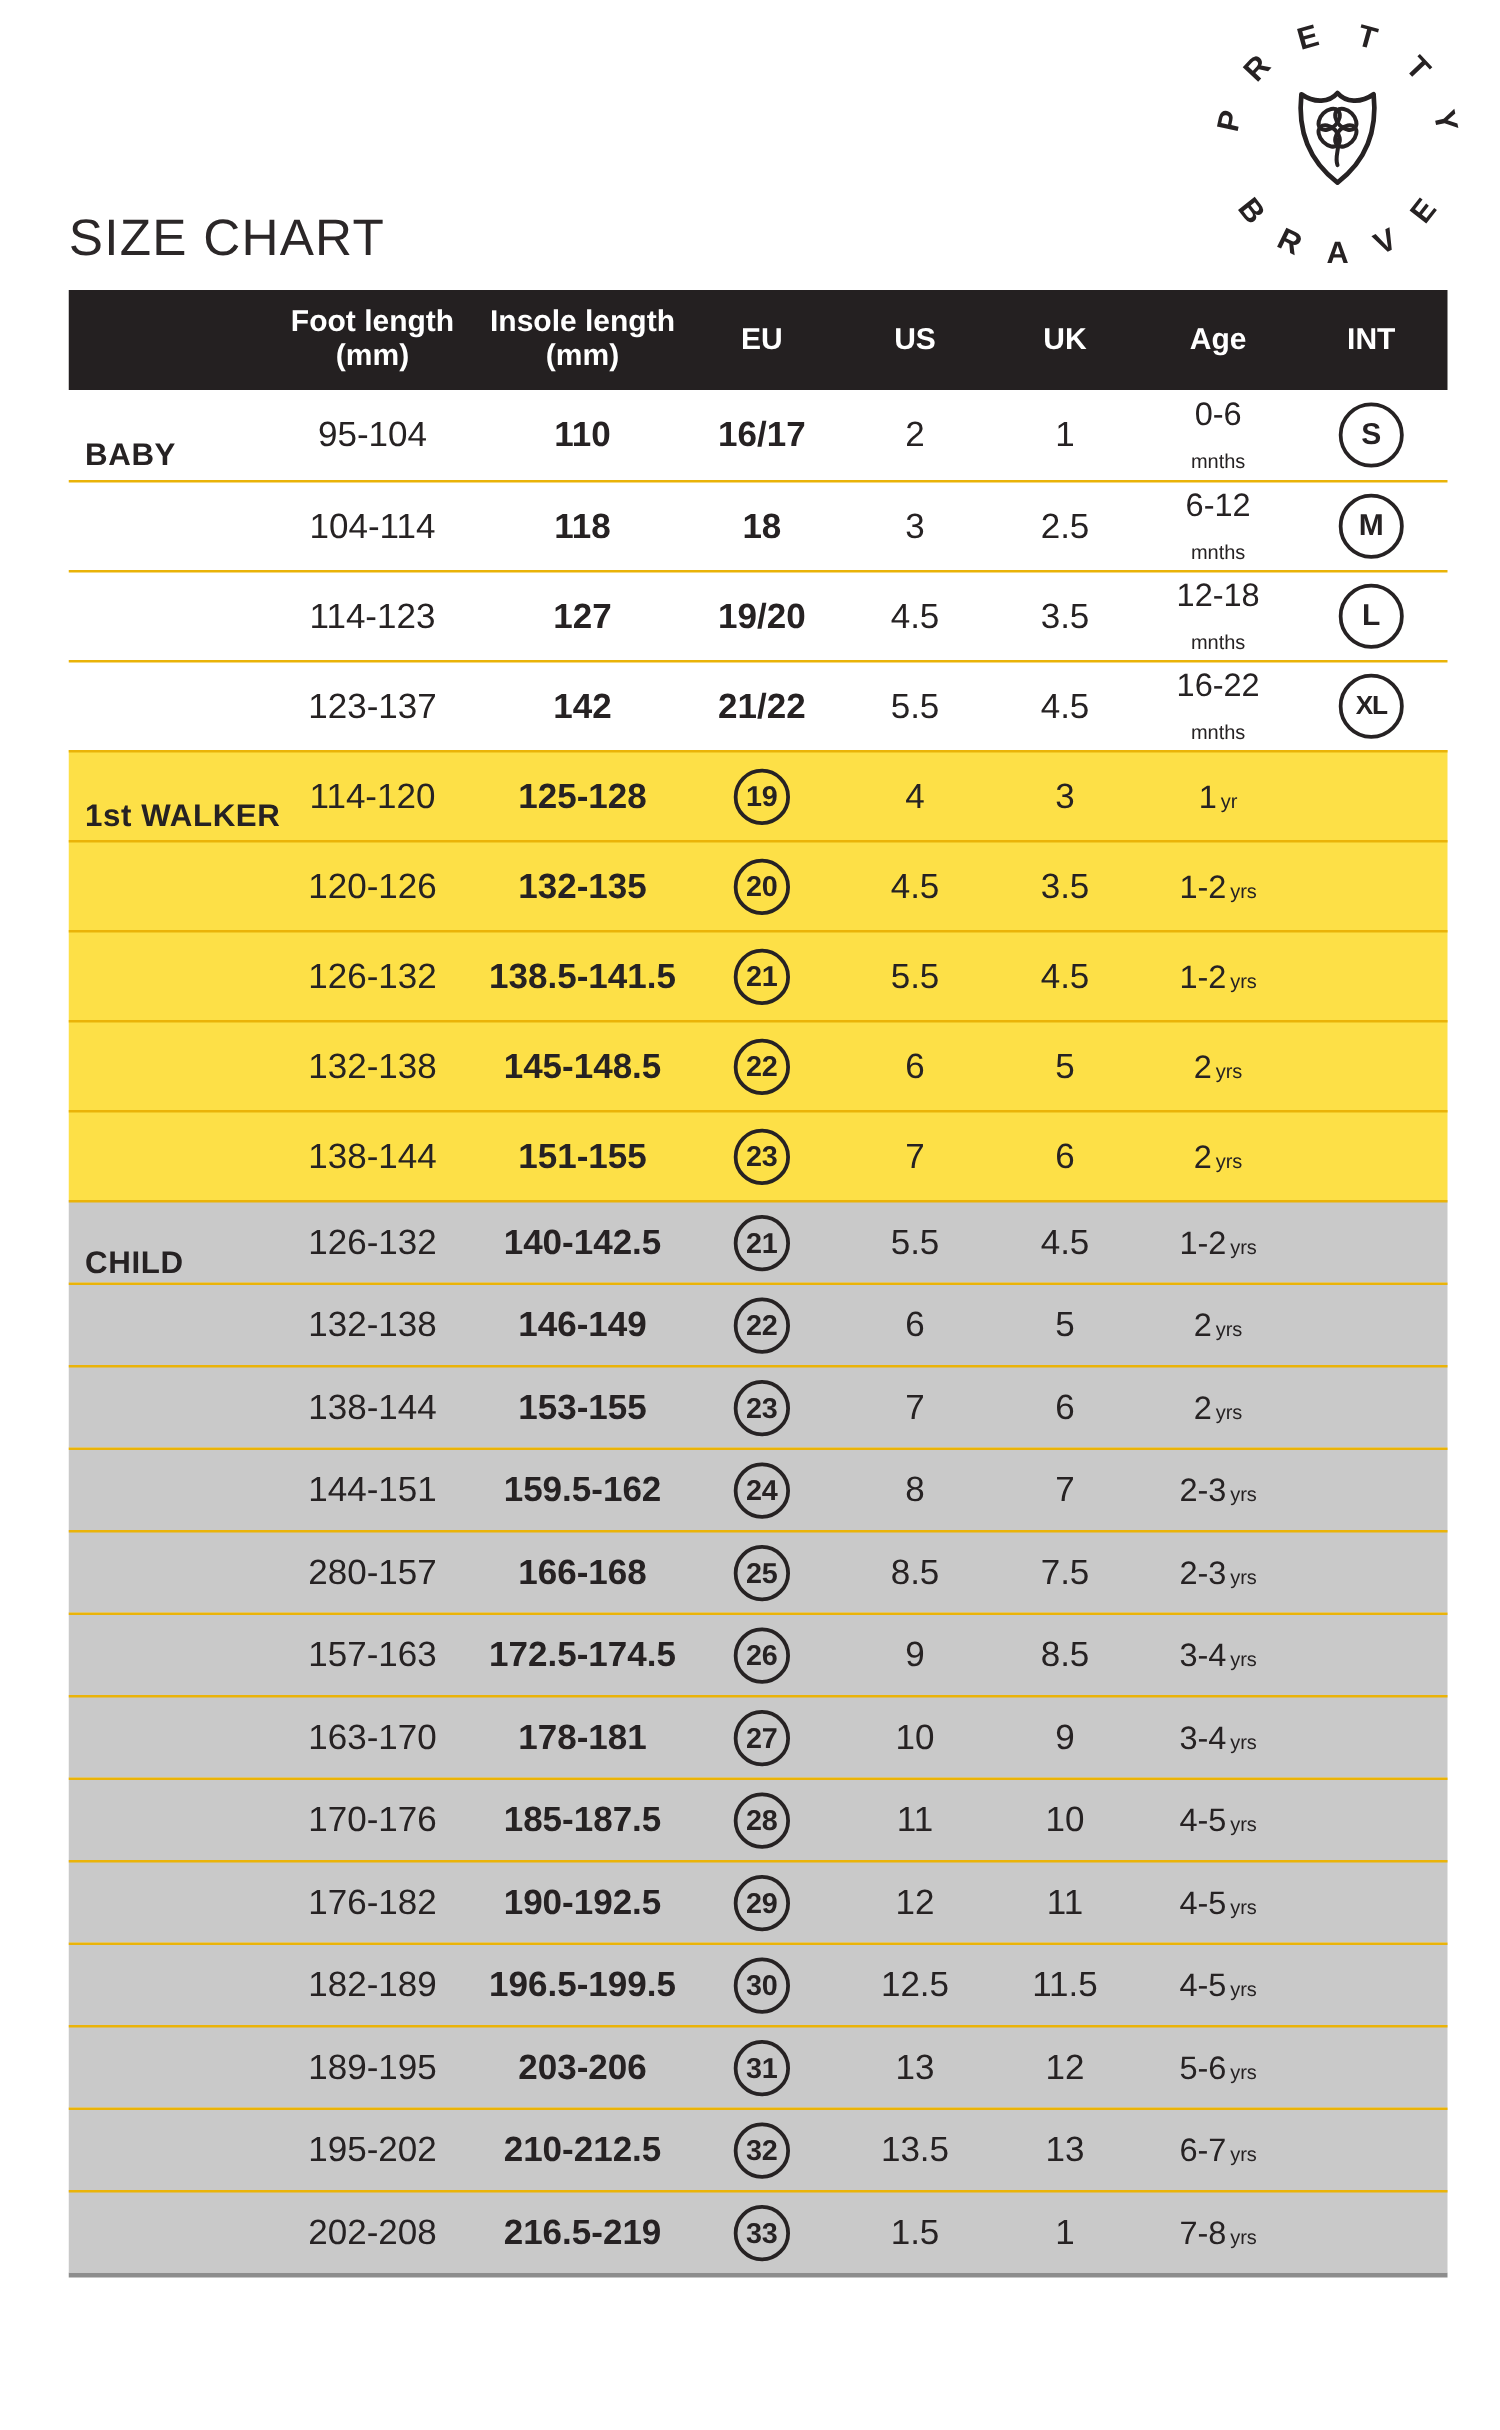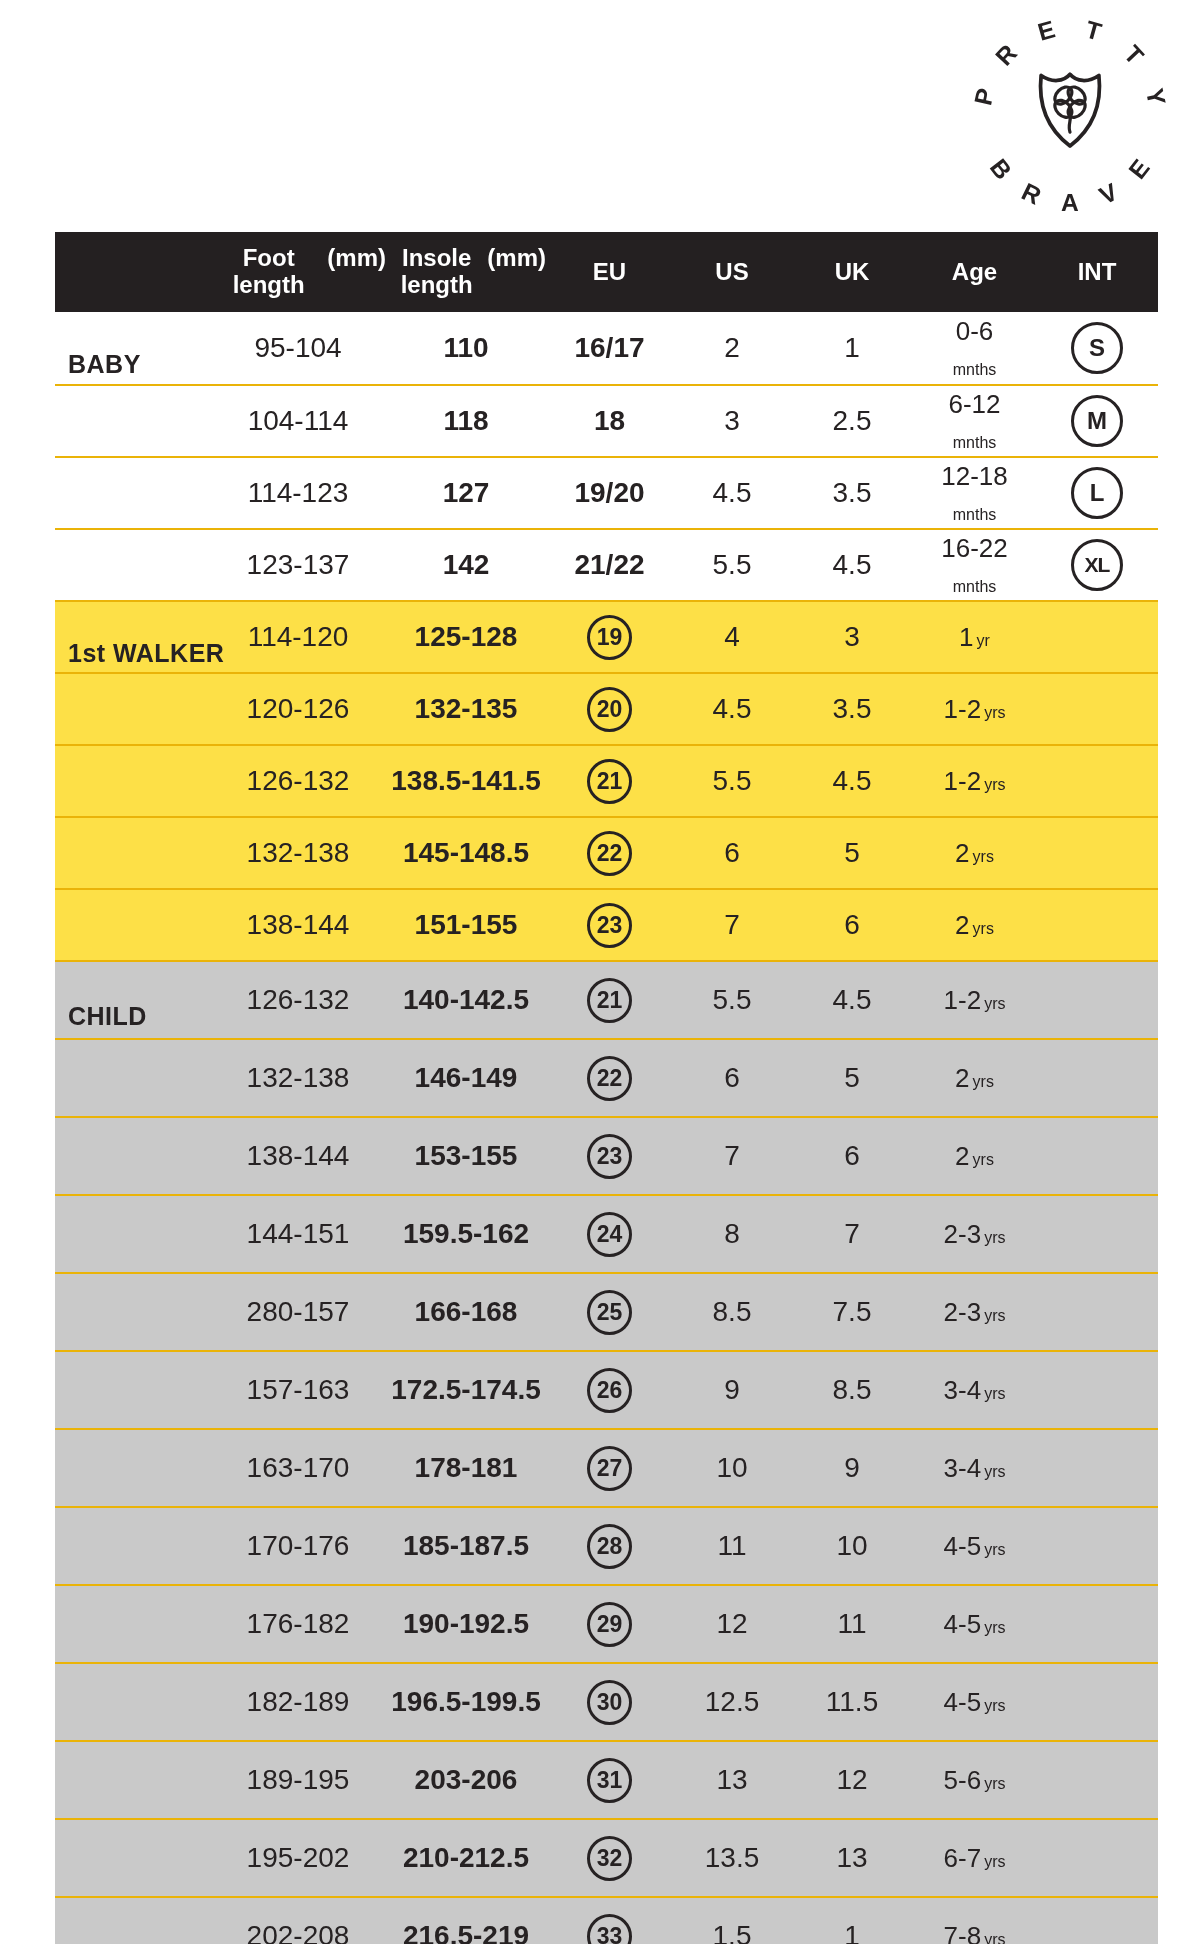--- a/index.html
+++ b/index.html
@@ -16,29 +16,29 @@
   .logo text { font-family:"Liberation Sans", sans-serif; font-weight:700; font-size:23px; fill:#262223; }
 
   .size-table { position:absolute; left:55px; top:232px; width:1103px; }
   .grid-row {
     display:grid;
     grid-template-columns:155px 176px 160px 127px 118px 122px 123px 122px;
     align-items:center;
   }
   .thead { background:#242021; color:#ffffff; height:80px; }
   .th { text-align:center; font-weight:700; font-size:24px; line-height:1.12;
-        display:flex; flex-direction:row; justify-content:center; }
+        display:flex; flex-direction:column; justify-content:center; }
   .th .sub:empty { display:none; }
 
   .tbody { border-bottom:4px solid #8d8d8d; }
   .row { height:72px; box-sizing:border-box; border-top:2px solid #eab308; }
   .tbody .row:first-child { border-top:none; }
   .row-baby   { background:#ffffff; }
   .row-walker { background:#fde047; }
-  .row-child  { background:#c9c9c9; height:78px; }
+  .row-child  { background:#c9c9c9; height:66px; }
 
   .cell { text-align:center; font-size:28px; line-height:1.05; }
   .cat-cell { text-align:left; padding-left:13px; font-weight:700; font-size:25px;
               letter-spacing:0.5px; white-space:nowrap;margin-top:32px; }
   .insole-cell { font-weight:700; }
   .eu-plain { font-weight:700; }
   .circle {
     display:inline-flex; align-items:center; justify-content:center;
     border:3px solid #262223; border-radius:50%; font-weight:700;
     box-sizing:border-box; background:transparent;
@@ -79,20 +79,21 @@
       <g stroke-width="3">
         <ellipse cx="93.8" cy="81.8" rx="6.3" ry="9.3" transform="rotate(45 93.8 81.8)"></ellipse>
         <ellipse cx="106.2" cy="81.8" rx="6.3" ry="9.3" transform="rotate(-45 106.2 81.8)"></ellipse>
         <ellipse cx="93.8" cy="94.2" rx="6.3" ry="9.3" transform="rotate(-45 93.8 94.2)"></ellipse>
         <ellipse cx="106.2" cy="94.2" rx="6.3" ry="9.3" transform="rotate(45 106.2 94.2)"></ellipse>
         <path d="M100 97 C 102 104 97.5 109 100 116"></path>
       </g>
     </g>
   </svg>
 
+  <div class="title">SIZE CHART</div>
 
   <div class="size-table">
     <div class="thead grid-row">
       <div class="th">
           <span></span>
         </div>
       <div class="th">
           <span>Foot length</span>
           <span class="sub">(mm)</span>
         </div>

